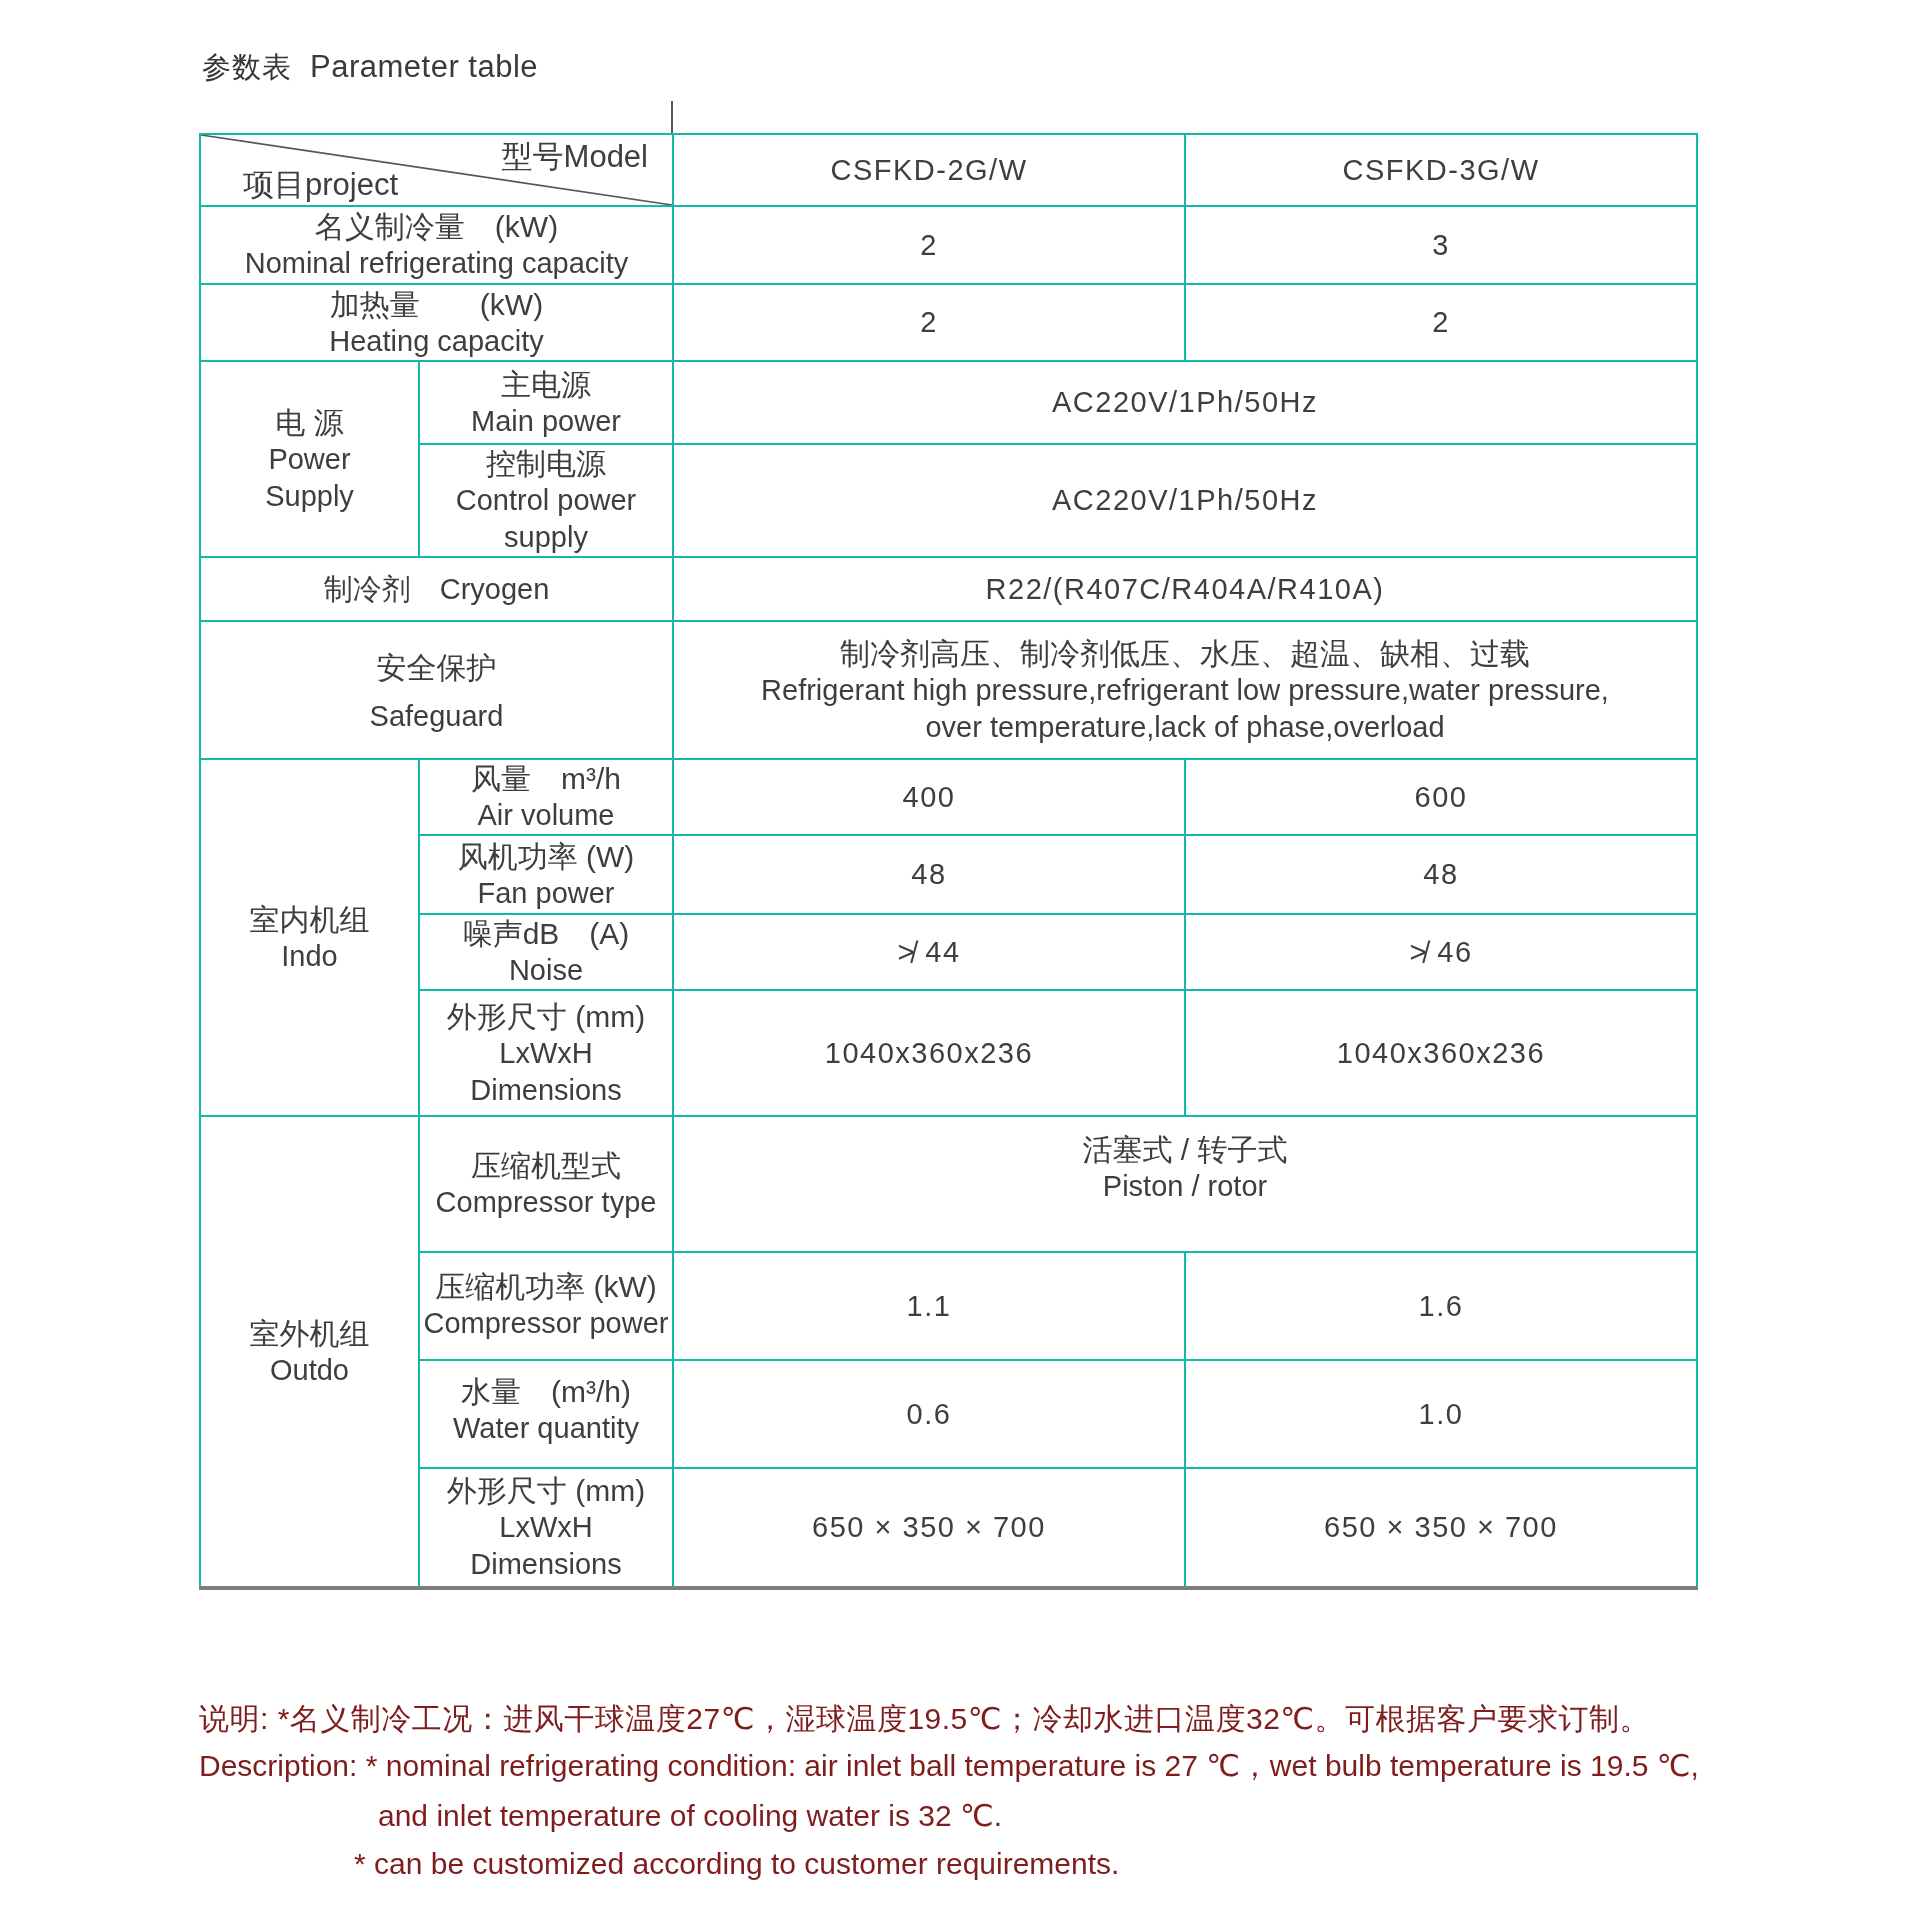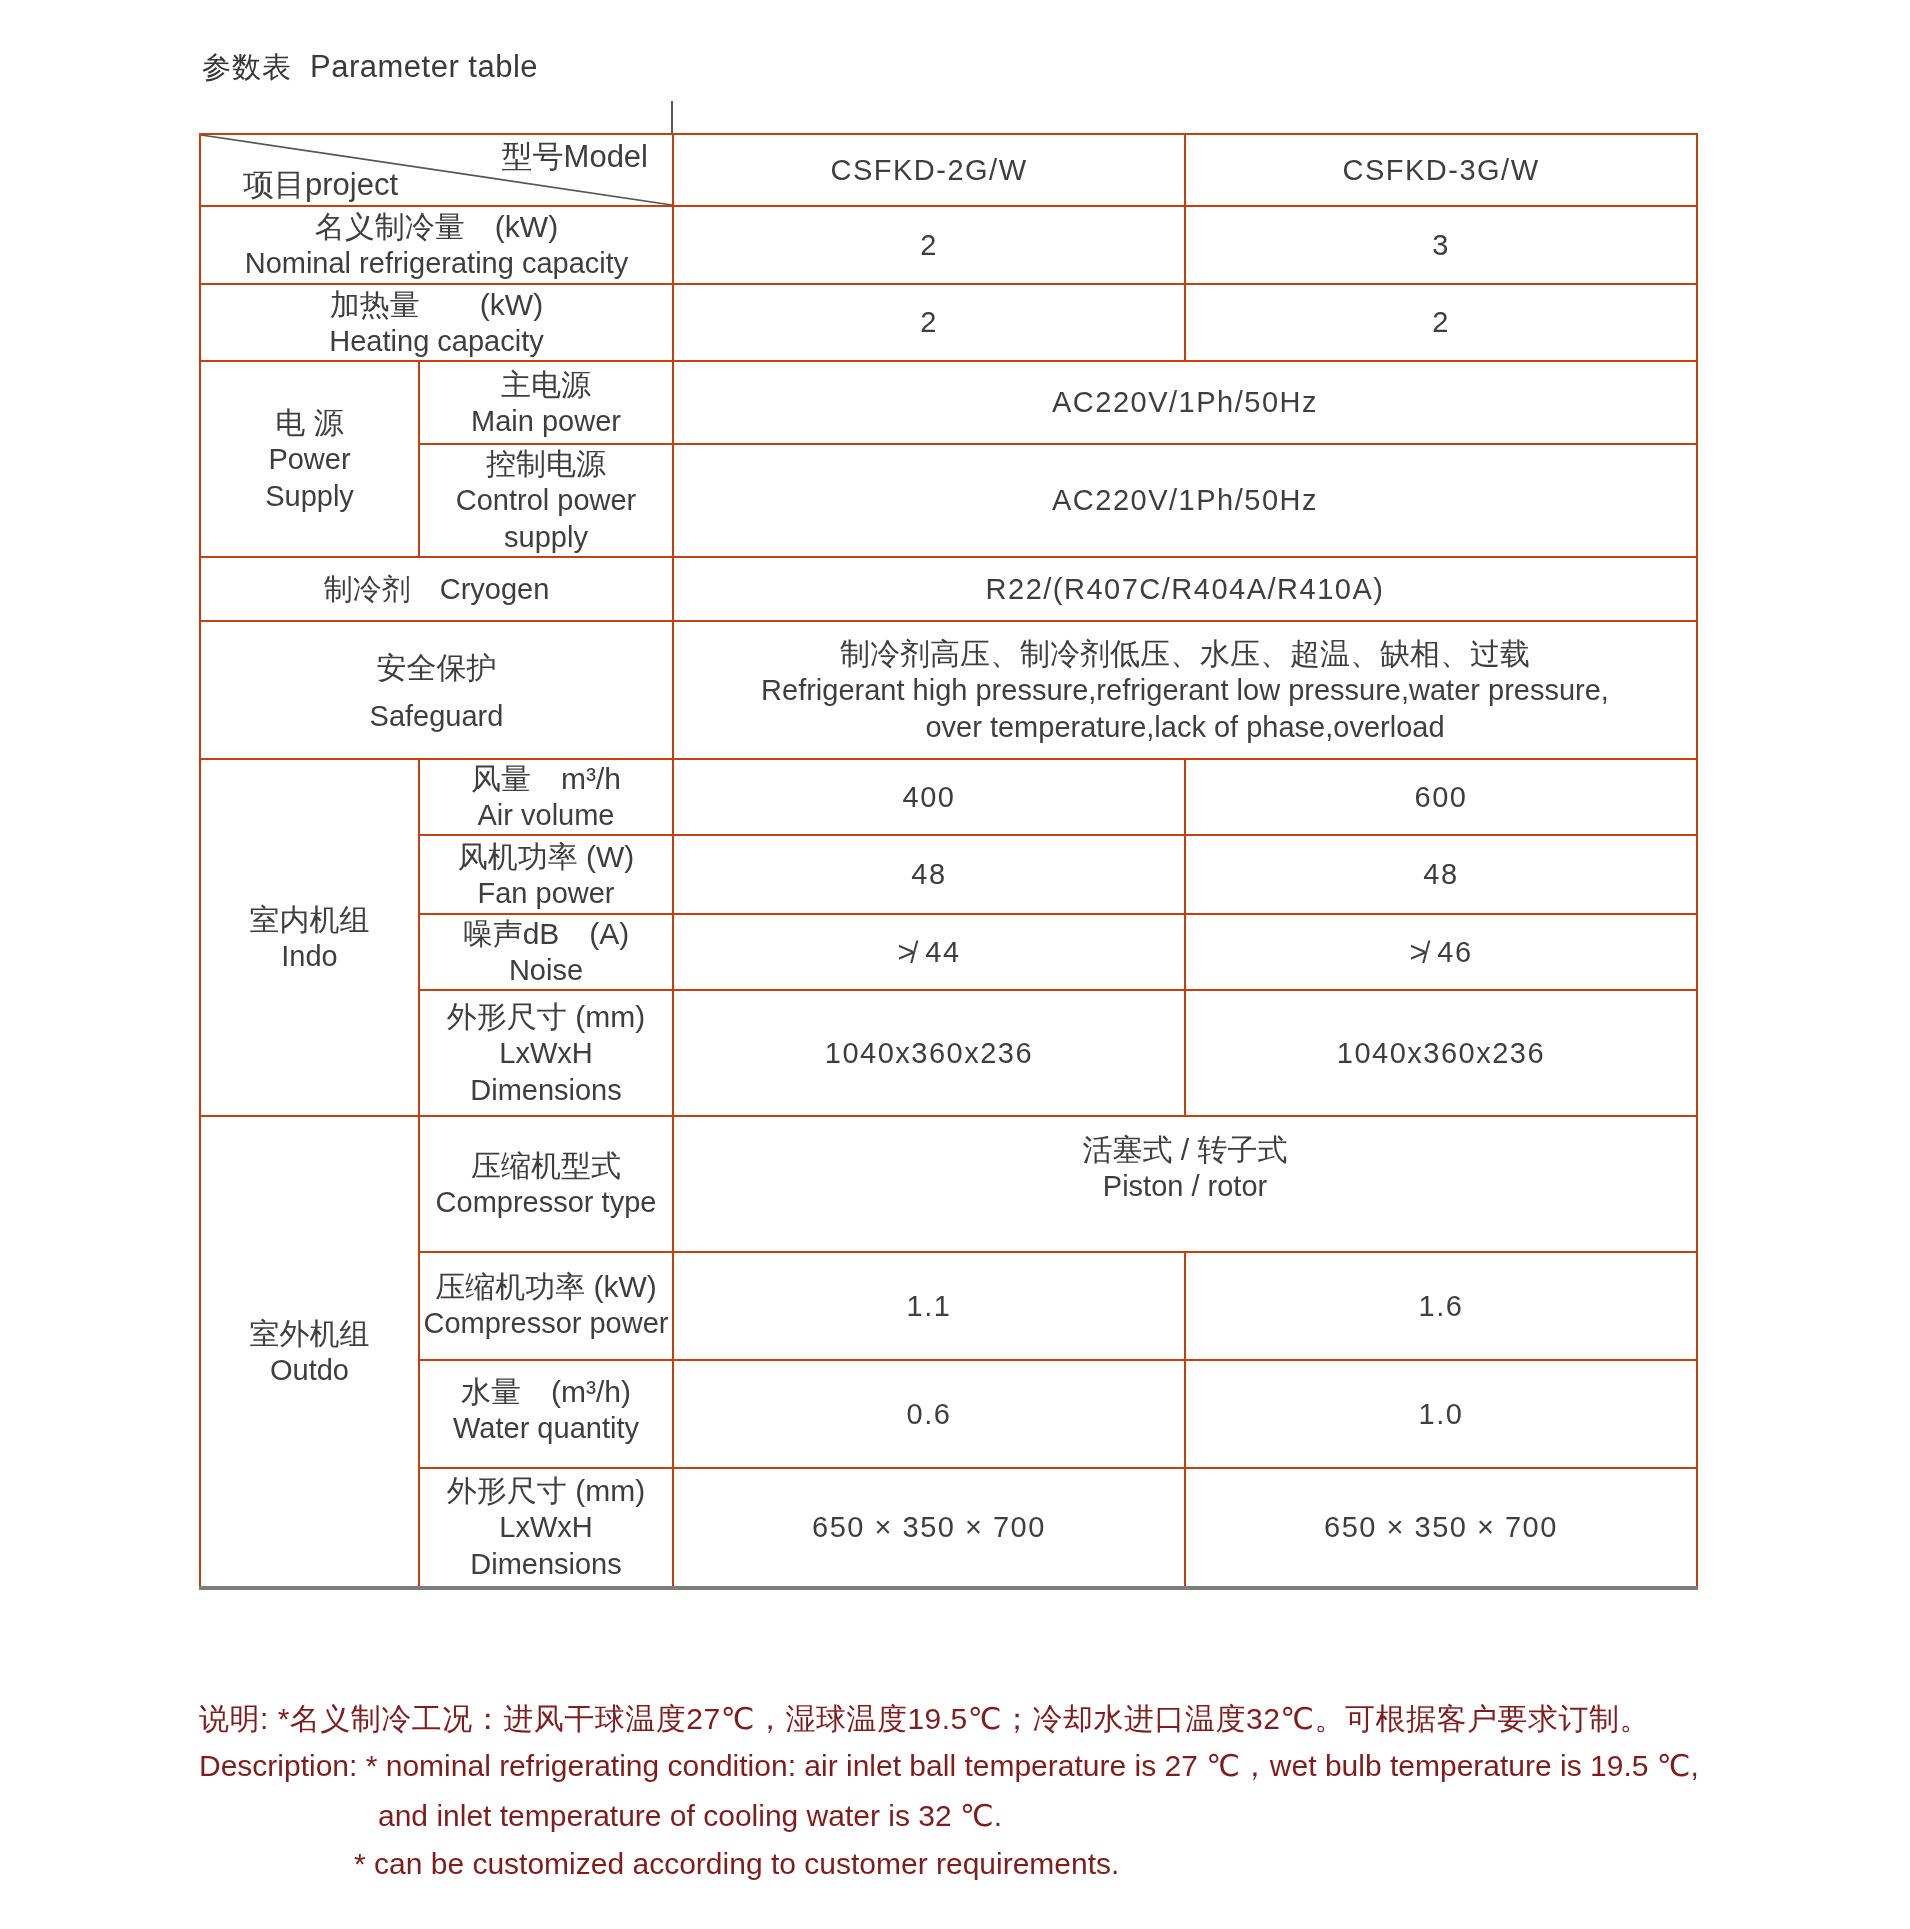--- a/index.html
+++ b/index.html
@@ -23,21 +23,21 @@
   }
 
   
   table.params{
     position:absolute;left:199px;top:133px;width:1497px;
     border-collapse:collapse;table-layout:fixed;
     border:2px solid #4e4e4e;
     border-bottom:4px solid #7d7d7d;
   }
   table.params td{
-    border:2px solid #c2410c;
+    border:2px solid #14b8a6;
     text-align:center;vertical-align:middle;
     padding:0;font-size:29px;line-height:37px;color:#3e3e3e;
     overflow:hidden;
   }
   .zh{font-size:30px;}
   .en{font-size:29px;}
   .val{font-size:31px;letter-spacing:1.5px;border-radius:28px;}
   .lbl-left{text-align:left;padding-left:22px;}
   .sub-left{text-align:left;padding-left:30px;}
   .indoor-group{line-height:46px;padding-bottom:85px;}

